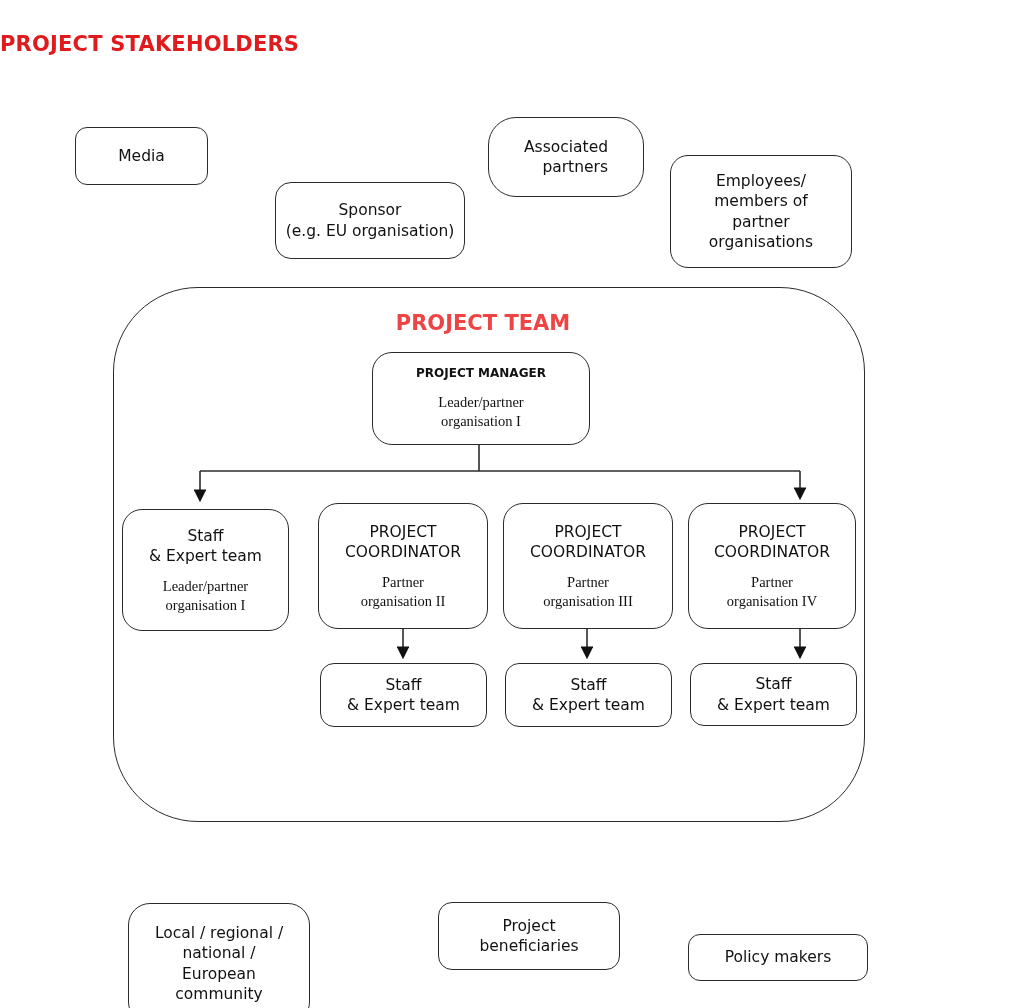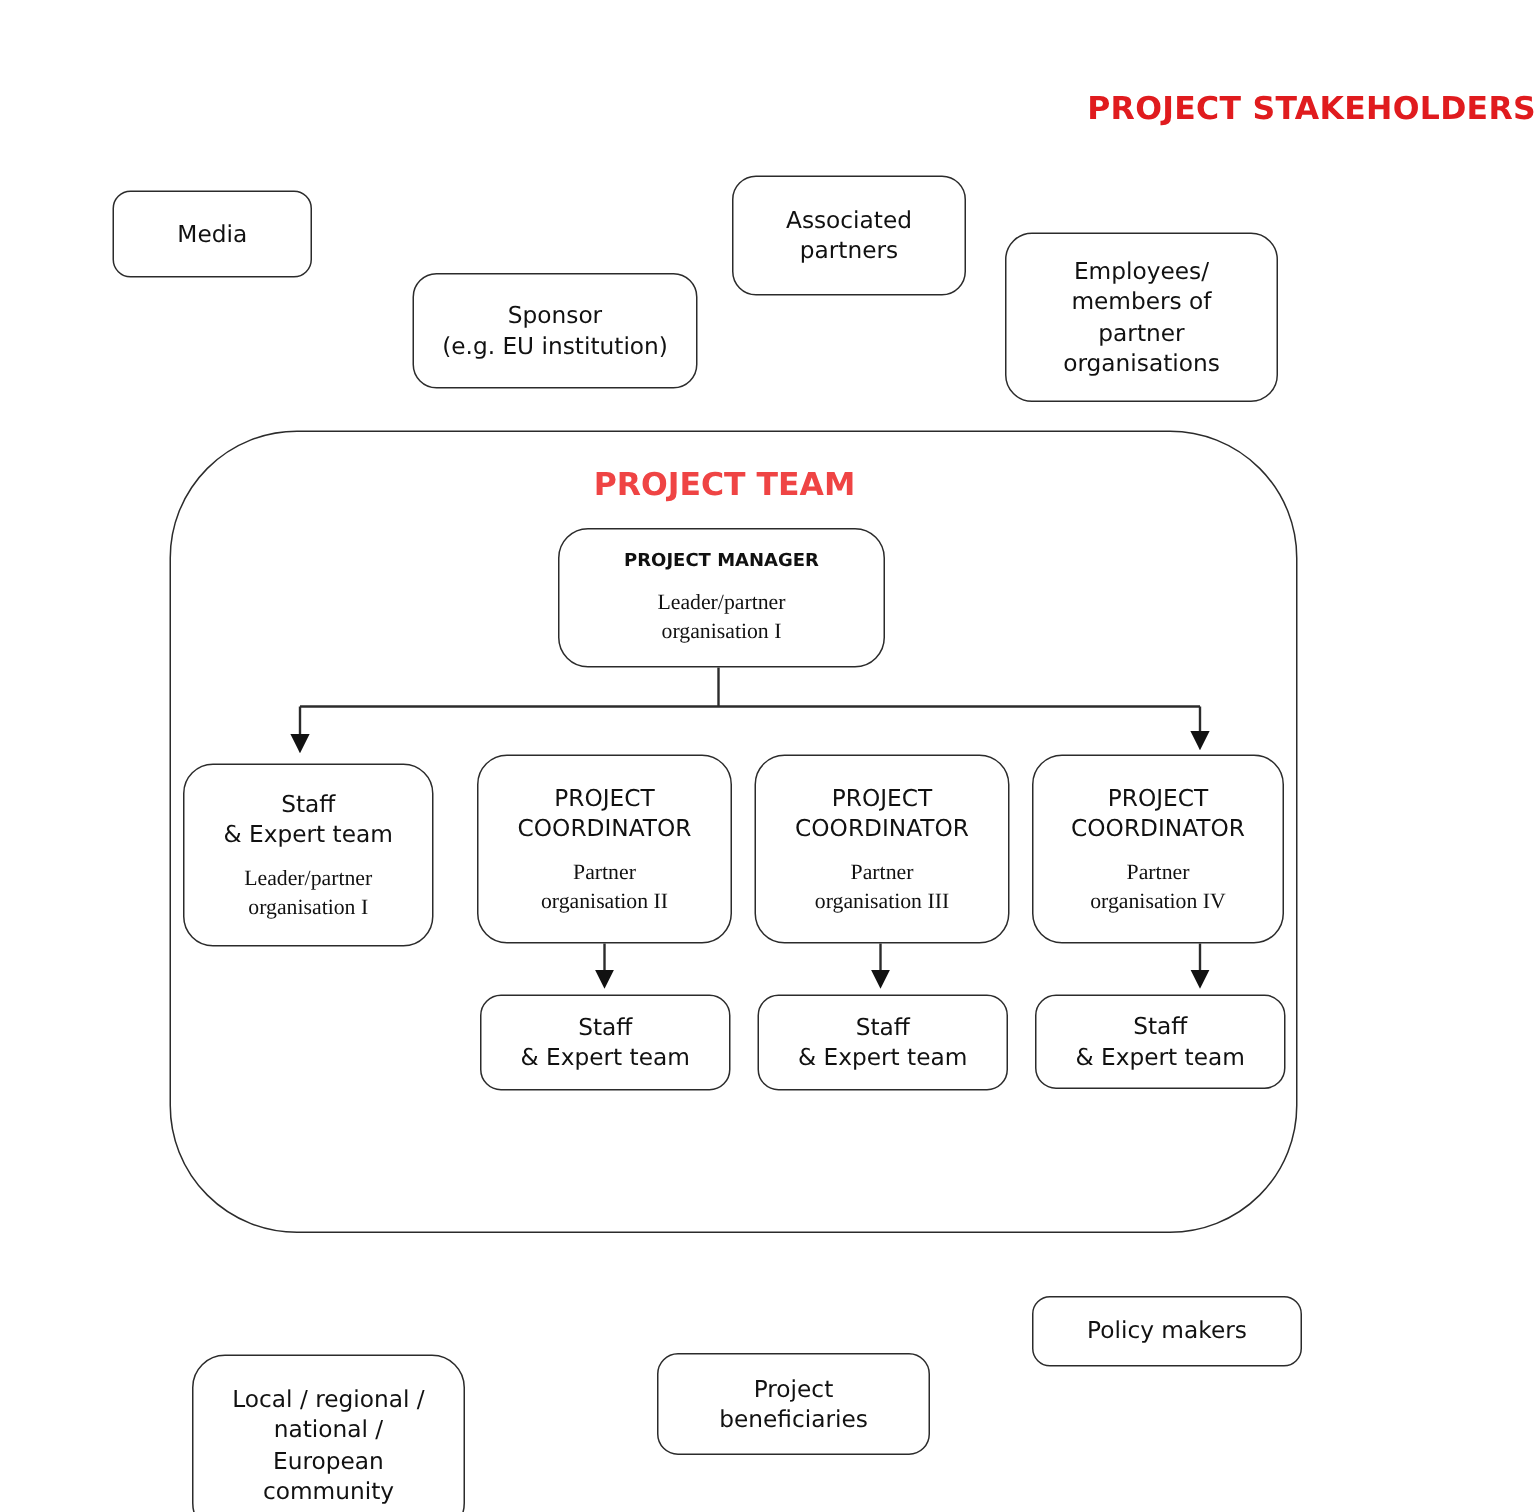--- a/index.html
+++ b/index.html
@@ -7,22 +7,22 @@
     position: relative;
     width: 1024px;
     height: 1008px;
     background: #ffffff;
     font-family: "DejaVu Sans", "Liberation Sans", sans-serif;
     color: #111111;
     overflow: hidden;
   }
   .page-title {
     position: absolute;
-    left: 0; right: 0; top: 60px;
-    text-align: right;
+    left: 0; right: 0; top: 32px;
+    text-align: left;
     font-size: 21px;
     font-weight: bold;
     color: #e01b1e;
     letter-spacing: 0.2px;
   }
   .team-title {
     position: absolute;
     left: 113px; width: 740px; top: 311px;
     text-align: center;
     font-size: 21px;
@@ -55,54 +55,54 @@
     box-sizing: border-box;
   }
   .box .box-title { white-space: pre-line; }
   .box .box-sub { white-space: pre-line; font-size: 14.5px; margin-top: 11px; font-family: Liberation Serif, serif; }
   .bold { font-weight: bold; font-size: 12px; }
   .gap { margin-top: 8px; }
 
   
   .b-media        { left: 75px;  top: 127px; width: 133px; height: 58px;  border-radius: 12px; }
   .b-sponsor      { left: 275px; top: 182px; width: 190px; height: 77px;  border-radius: 16px; }
-  .b-associated   { left: 488px; top: 117px; width: 156px; height: 80px;  border-radius: 16px; }
+  .b-associated   { left: 488px; top: 117px; width: 156px; height: 80px;  border-radius: 28px; text-align: right; }
   .b-employees    { left: 670px; top: 155px; width: 182px; height: 113px; border-radius: 18px; }
   .b-manager      { left: 372px; top: 352px; width: 218px; height: 93px;  border-radius: 20px; }
   .b-staff-leader { left: 122px; top: 509px; width: 167px; height: 122px; border-radius: 20px; }
   .b-coord-1      { left: 318px; top: 503px; width: 170px; height: 126px; border-radius: 20px; }
   .b-coord-2      { left: 503px; top: 503px; width: 170px; height: 126px; border-radius: 20px; }
   .b-coord-3      { left: 688px; top: 503px; width: 168px; height: 126px; border-radius: 20px; }
   .b-staff-1      { left: 320px; top: 663px; width: 167px; height: 64px;  border-radius: 14px; }
   .b-staff-2      { left: 505px; top: 663px; width: 167px; height: 64px;  border-radius: 14px; }
   .b-staff-3      { left: 690px; top: 663px; width: 167px; height: 63px;  border-radius: 14px; }
   .b-community    { left: 128px; top: 875px; width: 182px; height: 121px; border-radius: 22px; margin-top: 28px; }
   .b-beneficiaries{ left: 438px; top: 902px; width: 182px; height: 68px;  border-radius: 14px; }
-  .b-policy       { left: 688px; top: 864px; width: 180px; height: 47px;  border-radius: 12px; }
+  .b-policy       { left: 688px; top: 934px; width: 180px; height: 47px;  border-radius: 12px; }
 
   .connectors {
     position: absolute;
     left: 0; top: 0;
     width: 1024px; height: 1008px;
     pointer-events: none;
   }
 </style>
 </head>
 <body>
 
 <div class="canvas">
 
   <div class="page-title">PROJECT STAKEHOLDERS</div>
 
   <div class="box b-media">
     <span>Media</span>
   </div>
   <div class="box b-sponsor">
     <span>Sponsor
-(e.g. EU institution)</span>
+(e.g. EU organisation)</span>
   </div>
   <div class="box b-associated">
     <span>Associated
 partners</span>
   </div>
   <div class="box b-employees">
     <span>Employees/
 members of
 partner
 organisations</span>

